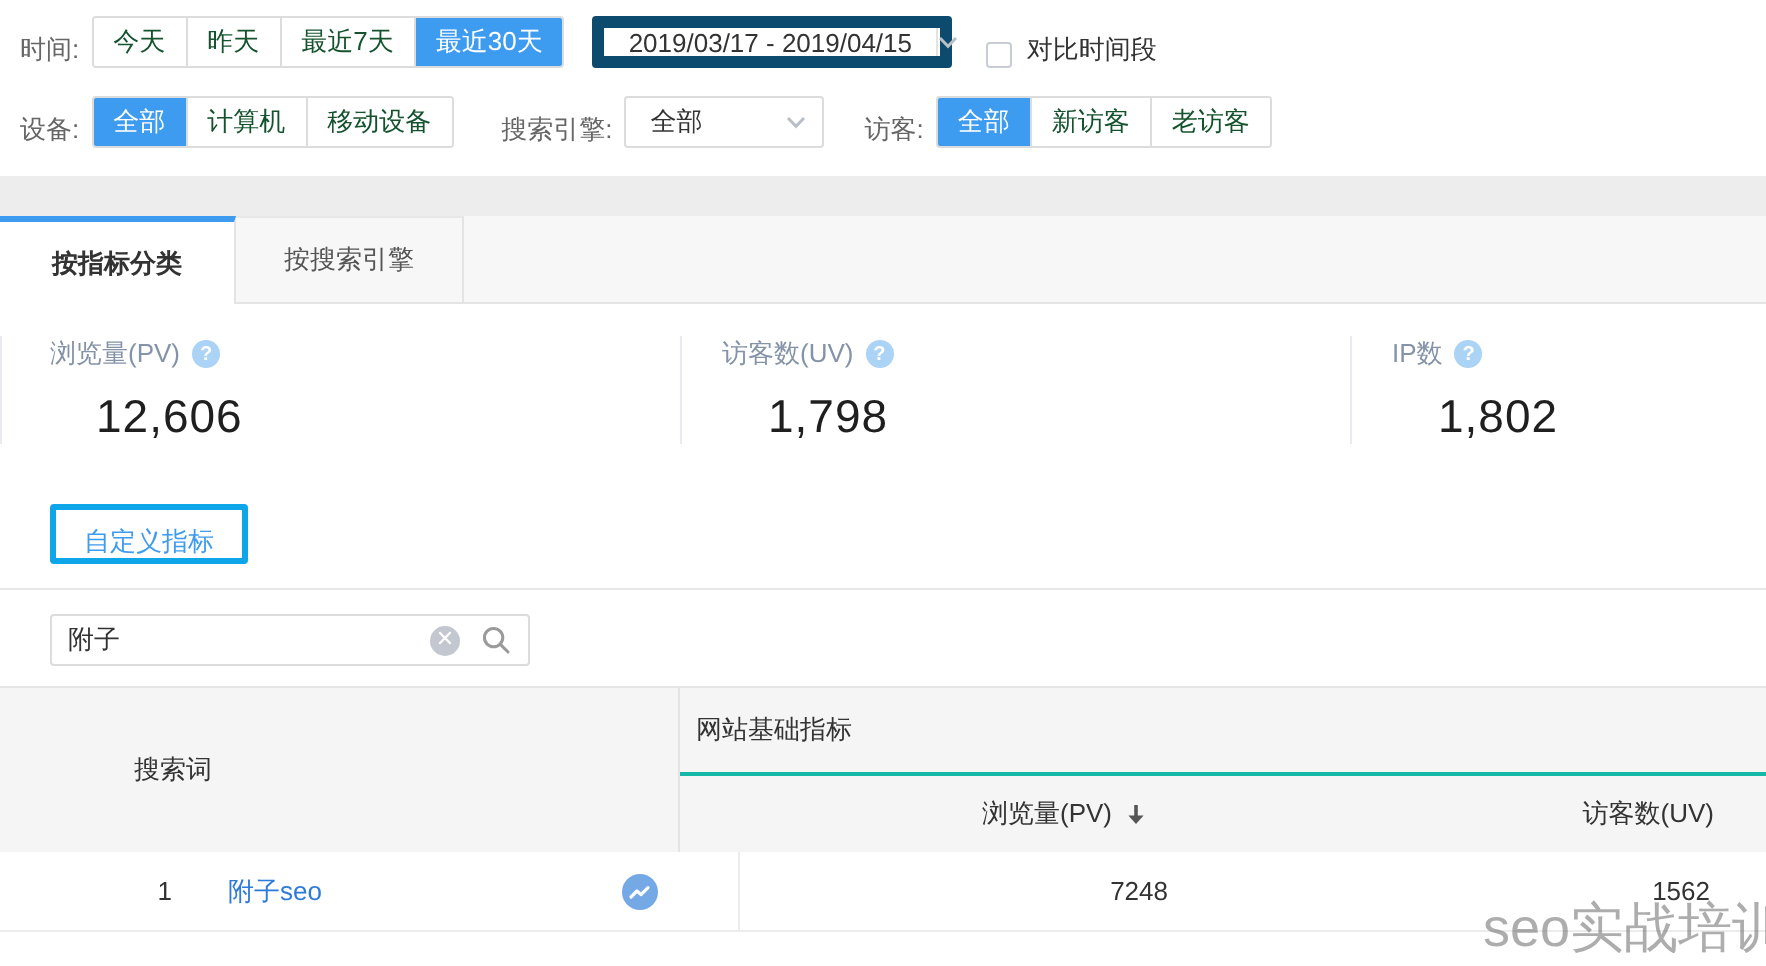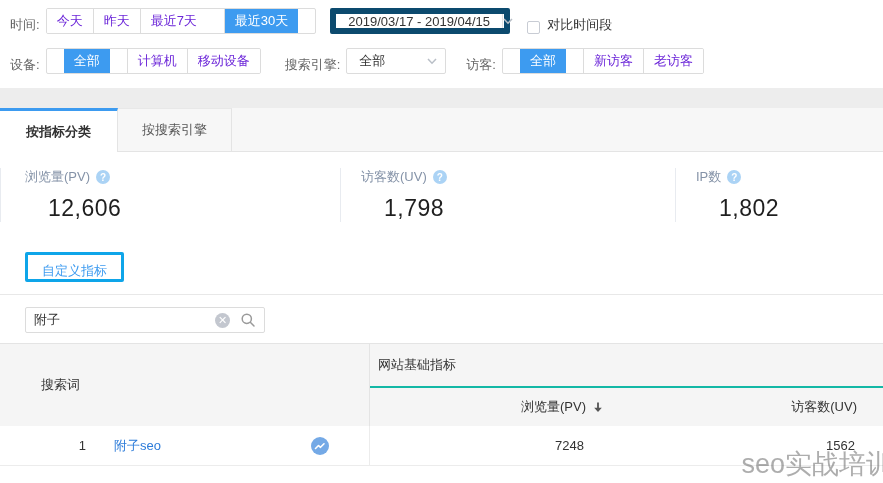--- a/index.html
+++ b/index.html
@@ -9,25 +9,25 @@
     font-size:13px; color:#333; background:#fff;
     position:relative; overflow:hidden;
   }
   
   .filter-area { padding:8px 0 0 10px; background:#fff; }
   .filter-row { display:flex; align-items:flex-end; height:26px; margin-bottom:14px; }
   .filter-label { color:#666; margin-right:6px; white-space:nowrap; }
   .btn-group { display:inline-flex; border:1px solid #dcdcdc; border-radius:2px; overflow:hidden; height:26px; }
   .seg-btn {
     height:24px; padding:0 10px; background:#fff; border:none;
-    border-left:1px solid #dcdcdc; font-size:13px; color:#6d28d9;
+    border-left:1px solid #dcdcdc; font-size:13px; color:#14532d;
     font-family:inherit; cursor:pointer; white-space:nowrap; line-height:24px;
   }
   .seg-btn:first-child { border-left:none; }
-  .seg-btn.active { background:#3d9bf0; color:#fff; margin:-1px 17px; height:26px; }
+  .seg-btn.active { background:#3d9bf0; color:#fff; margin:-1px 0; height:26px; }
   .date-control {
     display:inline-flex; align-items:center; height:26px; margin-left:14px;
     border:6px solid #0c4a6e; border-radius:2px; background:#fff; width:180px;
   }
   .date-text { flex:1; padding:0 12px; white-space:nowrap; }
   .chevron-cell { width:24px; height:100%; display:flex; align-items:center; justify-content:center; border-left:1px solid #e3e3e3; }
   .checkbox { width:13px; height:13px; border:1px solid #c8ccd4; border-radius:2px; background:#fff; margin:0 7px 0 17px; display:inline-block; }
   .cmp-label { color:#333; }
   .se-label { margin-left:24px; }
   .dropdown {
@@ -79,22 +79,22 @@
   }
   .clear-icon {
     width:15px; height:15px; border-radius:50%; background:#c3c7cf; color:#fff; font-size:11px;
     line-height:15px; text-align:center; margin-right:10px; cursor:pointer; flex:none;
   }
   .search-icon { flex:none; cursor:pointer; display:flex; }
   
   .data-table { border-top:1px solid #e4e4e4; }
   .thead { display:flex; background:#f5f5f5; }
   .th-term {
-    width:370px; border-right:1px solid #e4e4e4; display:flex; align-items:center;
-    padding-left:41px; color:#333;
+    width:340px; border-right:1px solid #e4e4e4; display:flex; align-items:center;
+    padding-left:67px; color:#333;
   }
   .th-right { flex:1; display:flex; flex-direction:column; }
   .th-group { height:44px; display:flex; align-items:center; padding-left:8px; border-bottom:2px solid #14b8a6; color:#333; }
   .th-cols { height:38px; display:flex; }
   .th-col { display:flex; align-items:center; justify-content:flex-end; color:#333; }
   .th-col.pv { width:240px; padding-right:6px; gap:6px; }
   .th-col.uv { flex:1; padding-right:26px; }
   .trow { display:flex; height:40px; border-bottom:1px solid #ececec; background:#fff; }
   .td-term { width:370px; border-right:1px solid #ececec; display:flex; align-items:center; padding-left:30px; }
   .rank { width:56px; text-align:right; color:#333; }

